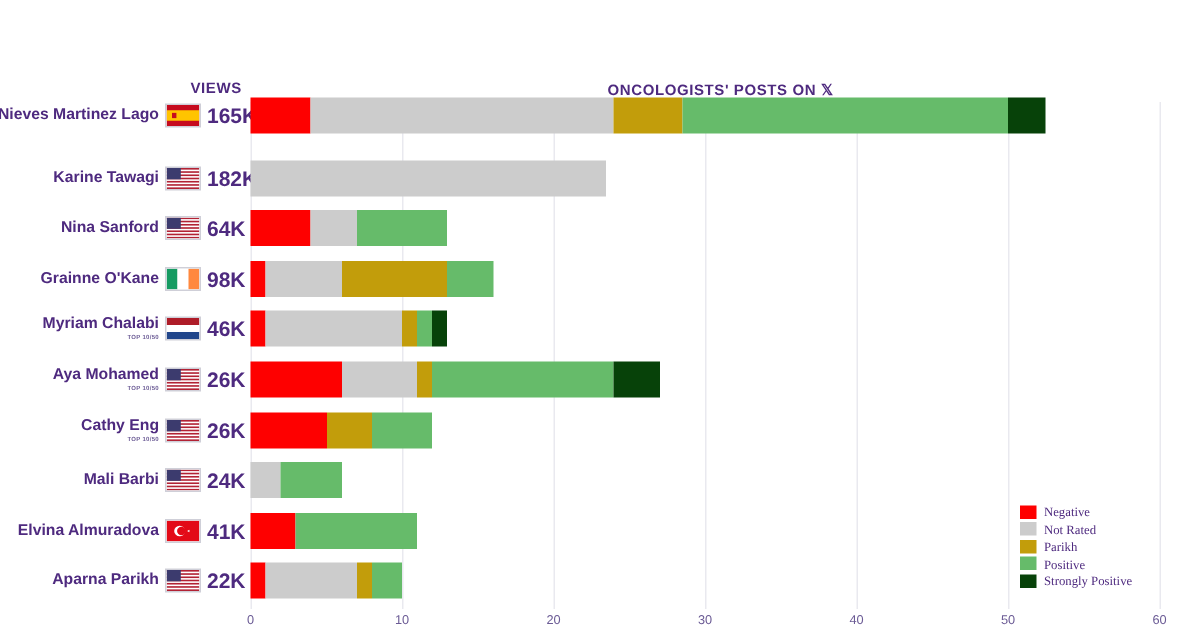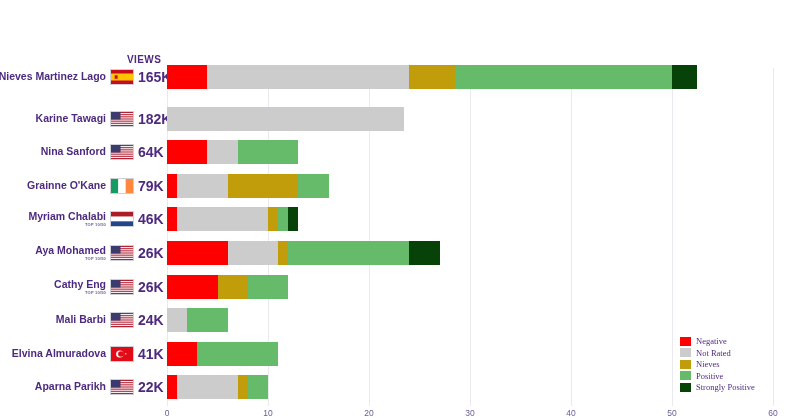--- a/index.html
+++ b/index.html
@@ -77,20 +77,21 @@
   .legend-swatch{ width:11px; height:9px; margin-right:5px; flex:0 0 auto; }
   .legend-label{ color:#4e2a7f; font-size:8.5px; white-space:nowrap; }
 </style>
 </head>
 <body>
 
 <div id="chart-root">
 
 
   <div class="col-head views">VIEWS</div>
+  <div class="col-head posts">ONCOLOGISTS' POSTS ON 𝕏</div>
 
   <div class="plot">
     <div id="gridlines">
         <div class="gridline" style="left: 0px;"></div>
         <div class="gridline" style="left: 101px;"></div>
         <div class="gridline" style="left: 202px;"></div>
         <div class="gridline" style="left: 303px;"></div>
         <div class="gridline" style="left: 404px;"></div>
         <div class="gridline" style="left: 505px;"></div>
         <div class="gridline" style="left: 606px;"></div>
@@ -169,21 +170,21 @@
       </div>
       <div class="row" style="top: 170.8px;">
         <div class="row-name">Grainne O'Kane</div>
         <div class="row-flag">
           <svg viewBox="0 0 30 20" preserveAspectRatio="none">
             <rect width="10" height="20" fill="#169b62"></rect>
             <rect x="10" width="10" height="20" fill="#ffffff"></rect>
             <rect x="20" width="10" height="20" fill="#ff883e"></rect>
           </svg>
         </div>
-        <div class="row-views">79K</div>
+        <div class="row-views">98K</div>
         <div class="bar">
           <div class="seg" style="width: 10.1px; background: rgb(254, 0, 0);"></div>
           <div class="seg" style="width: 50.5px; background: rgb(204, 204, 204);"></div>
           <div class="seg" style="width: 70.7px; background: rgb(194, 157, 11);"></div>
           <div class="seg" style="width: 30.3px; background: rgb(102, 187, 106);"></div>
         </div>
       </div>
       <div class="row" style="top: 204.4px;">
         <div class="row-name">Myriam Chalabi<span class="sub">TOP 10/50</span></div>
         <div class="row-flag">
@@ -314,21 +315,21 @@
       <div class="legend-row">
         <span class="legend-swatch" style="background: rgb(254, 0, 0);"></span>
         <span class="legend-label">Negative</span>
       </div>
       <div class="legend-row">
         <span class="legend-swatch" style="background: rgb(204, 204, 204);"></span>
         <span class="legend-label">Not Rated</span>
       </div>
       <div class="legend-row">
         <span class="legend-swatch" style="background: rgb(194, 157, 11);"></span>
-        <span class="legend-label">Nieves</span>
+        <span class="legend-label">Parikh</span>
       </div>
       <div class="legend-row">
         <span class="legend-swatch" style="background: rgb(102, 187, 106);"></span>
         <span class="legend-label">Positive</span>
       </div>
       <div class="legend-row">
         <span class="legend-swatch" style="background: rgb(7, 66, 9);"></span>
         <span class="legend-label">Strongly Positive</span>
       </div>
     </div>

